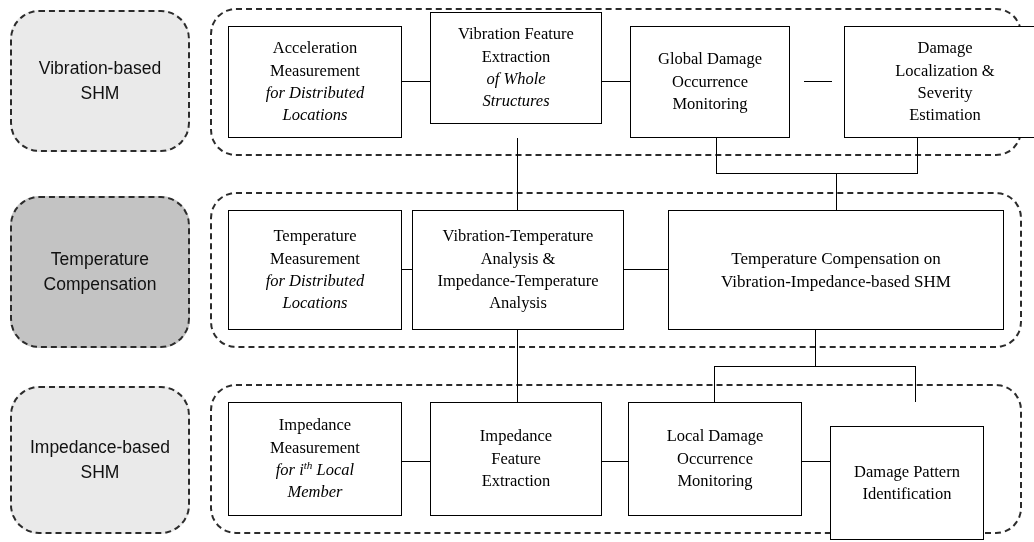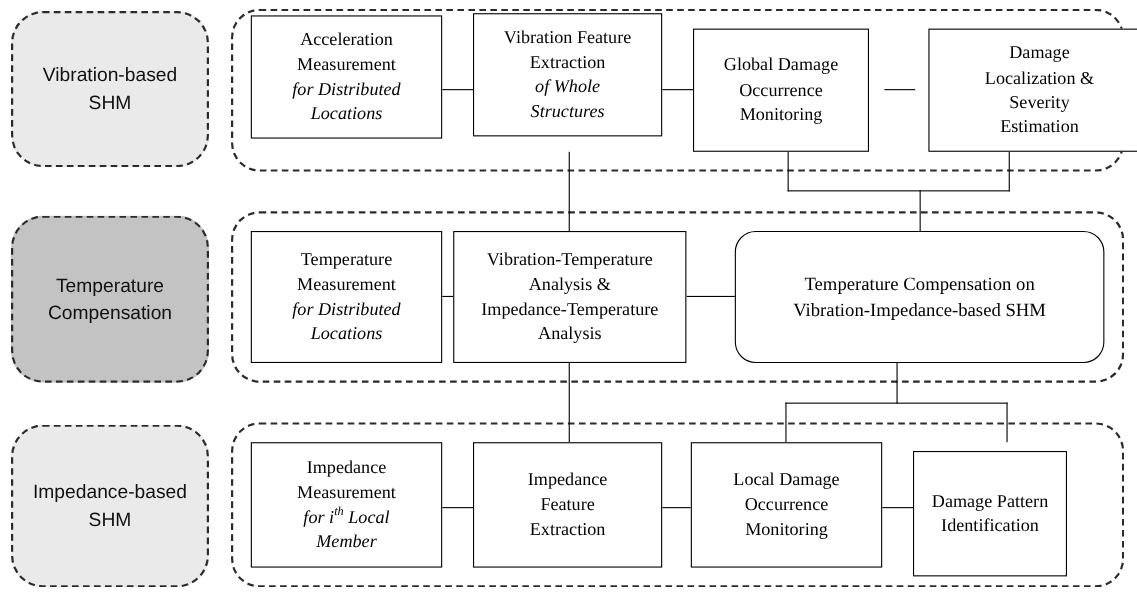--- a/index.html
+++ b/index.html
@@ -74,21 +74,21 @@
 
   <div class="chip" style="left:10px;top:10px;width:180px;height:142px;background:#eaeaea;">
     <div>
       <span>Vibration-based</span><br>
       <span>SHM</span>
     </div>
   </div>
 
   <div class="group" style="left:210px;top:8px;width:812px;height:148px;"></div>
 
-  <div class="box" style="left:228px;top:14px;width:174px;height:112px;">
+  <div class="box" style="left:228px;top:26px;width:174px;height:112px;">
     <div>
       <span>Acceleration</span><br>
       <span>Measurement</span><br>
       <span class="ital">for Distributed</span><br>
       <span class="ital">Locations</span>
     </div>
   </div>
 
   <div class="box" style="left:430px;top:12px;width:172px;height:112px;">
     <div>
@@ -140,21 +140,21 @@
 
   <div class="box" style="left:412px;top:210px;width:212px;height:120px;">
     <div>
       <span>Vibration-Temperature</span><br>
       <span>Analysis  &amp;</span><br>
       <span>Impedance-Temperature</span><br>
       <span>Analysis</span>
     </div>
   </div>
 
-  <div class="box" style="left:668px;top:210px;width:336px;height:120px;font-size:17px;border-radius:19px;">
+  <div class="box" style="left:668px;top:210px;width:336px;height:120px;font-size:17px;">
     <div>
       <span>Temperature Compensation on</span><br>
       <span>Vibration-Impedance-based SHM</span>
     </div>
   </div>
 
   <div class="ln h" style="left:402px;top:269px;width:10px;"></div>
   <div class="ln h" style="left:624px;top:269px;width:44px;"></div>
 
   <div class="chip" style="left:10px;top:386px;width:180px;height:148px;background:#eaeaea;">
@@ -184,21 +184,21 @@
   </div>
 
   <div class="box" style="left:628px;top:402px;width:174px;height:114px;">
     <div>
       <span>Local Damage</span><br>
       <span>Occurrence</span><br>
       <span>Monitoring</span>
     </div>
   </div>
 
-  <div class="box" style="left:830px;top:410px;width:140px;height:114px;">
+  <div class="box" style="left:830px;top:426px;width:154px;height:114px;">
     <div>
       <span>Damage Pattern</span><br>
       <span>Identification</span>
     </div>
   </div>
 
   <div class="ln h" style="left:402px;top:461px;width:28px;"></div>
   <div class="ln h" style="left:602px;top:461px;width:26px;"></div>
   <div class="ln h" style="left:802px;top:461px;width:28px;"></div>
 

